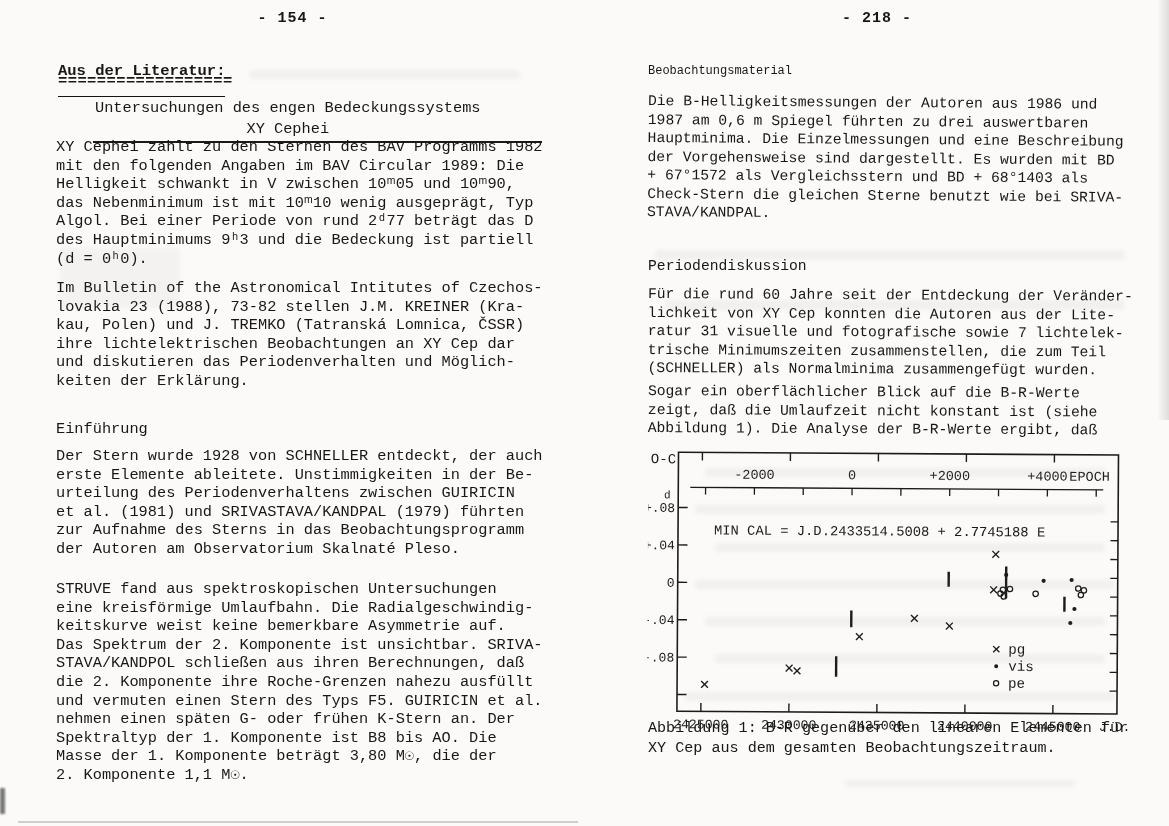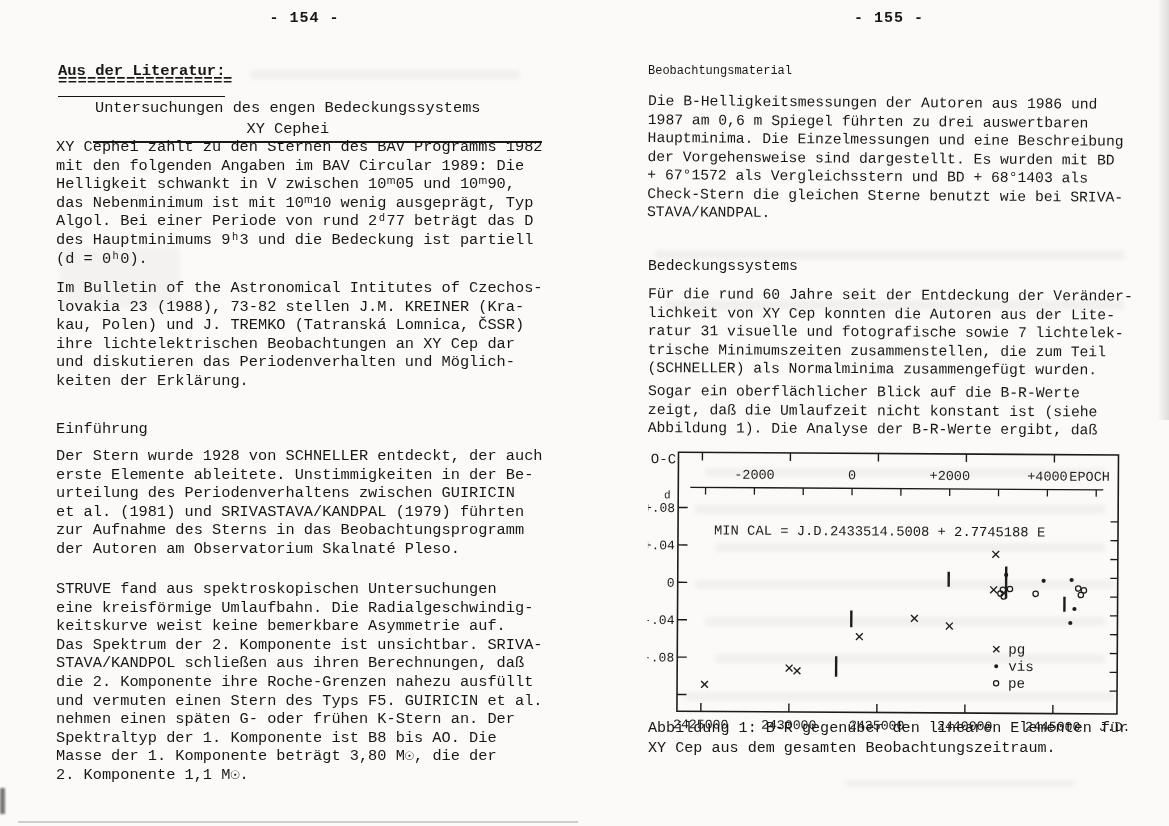--- a/index.html
+++ b/index.html
@@ -6,21 +6,21 @@
   body{
     width:1169px;height:826px;position:relative;overflow:hidden;
     background:#fbfaf8;
     font-family:"Liberation Mono","DejaVu Sans Mono",monospace;
     color:#171717;
   }
   .page{position:absolute;top:0;height:826px;}
   #page-left{left:0;width:585px;}
   #page-right{left:585px;width:584px;}
   .pageno{position:absolute;top:10px;left:0;width:100%;text-align:center;
-    font-size:15px;font-weight:700;letter-spacing:1px;margin-left:12px;}
+    font-size:15px;font-weight:700;letter-spacing:1px;}
   .para{position:absolute;white-space:pre-wrap;font-size:15.3px;line-height:18.6px;}
   .rp .para{font-size:14.7px;line-height:18.5px;}
   .heading{position:absolute;font-size:15.3px;font-weight:400;}
   .sec-head{position:absolute;left:58px;top:62px;font-size:15.5px;font-weight:700;
     border-bottom:1.6px solid #141414;padding-bottom:16px;}
   .equals-row{position:absolute;left:58px;top:76px;font-size:15.5px;font-weight:700;
     line-height:10px;letter-spacing:.4px;}
   .title-block{position:absolute;left:95px;top:98px;font-size:15.3px;line-height:20.5px;
     white-space:pre-wrap;text-align:center;}
   .title-rule{position:absolute;left:93px;top:141px;width:449px;height:2px;background:#1a1a1a;}
@@ -83,32 +83,32 @@
 nehmen einen späten G- oder frühen K-Stern an. Der
 Spektraltyp der 1. Komponente ist B8 bis AO. Die
 Masse der 1. Komponente beträgt 3,80 M☉, die der
 2. Komponente 1,1 M☉.</div>
 
   <div class="bleed" style="left:250px;top:70px;width:270px;height:9px;"></div>
   <div class="bleed" style="left:60px;top:248px;width:120px;height:60px;opacity:.05;"></div>
 </div>
 
 <div class="page rp" id="page-right">
-  <div class="pageno">- 155 -</div>
+  <div class="pageno">- 218 -</div>
 
   <div class="heading" style="left:63px;top:64px;font-size:12px;">Beobachtungsmaterial</div>
   <div class="para" style="left:63px;top:92px;width:505px;transform:rotate(.45deg);transform-origin:0 0;">Die B-Helligkeitsmessungen der Autoren aus 1986 und
 1987 am 0,6 m Spiegel führten zu drei auswertbaren
 Hauptminima. Die Einzelmessungen und eine Beschreibung
 der Vorgehensweise sind dargestellt. Es wurden mit BD
 + 67°1572 als Vergleichsstern und BD + 68°1403 als
 Check-Stern die gleichen Sterne benutzt wie bei SRIVA-
 STAVA/KANDPAL.</div>
 
-  <div class="heading" style="left:63px;top:258px;font-size:14.7px;">Bedeckungssystems</div>
+  <div class="heading" style="left:63px;top:258px;font-size:14.7px;">Periodendiskussion</div>
   <div class="para" style="left:63px;top:285px;width:510px;transform:rotate(.3deg);transform-origin:0 0;">Für die rund 60 Jahre seit der Entdeckung der Veränder-
 lichkeit von XY Cep konnten die Autoren aus der Lite-
 ratur 31 visuelle und fotografische sowie 7 lichtelek-
 trische Minimumszeiten zusammenstellen, die zum Teil
 (SCHNELLER) als Normalminima zusammengefügt wurden.</div>
   <div class="para" style="left:63px;top:382px;width:510px;transform:rotate(.3deg);transform-origin:0 0;">Sogar ein oberflächlicher Blick auf die B-R-Werte
 zeigt, daß die Umlaufzeit nicht konstant ist (siehe
 Abbildung 1). Die Analyse der B-R-Werte ergibt, daß</div>
 
   <div class="figure">

